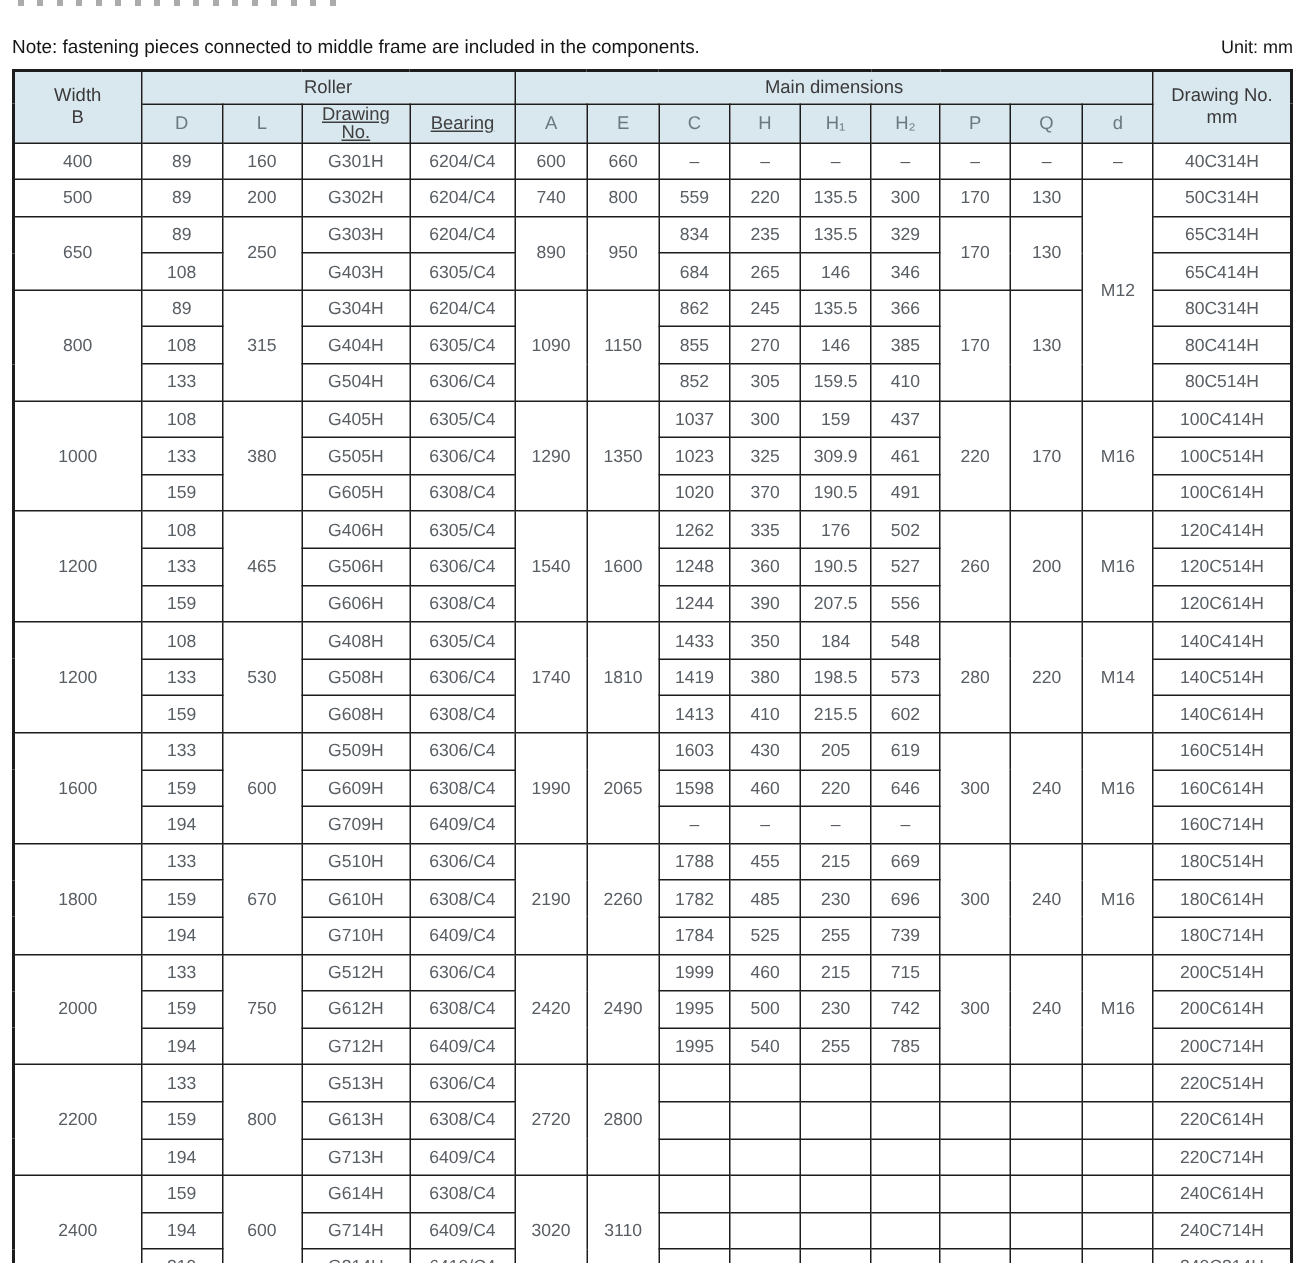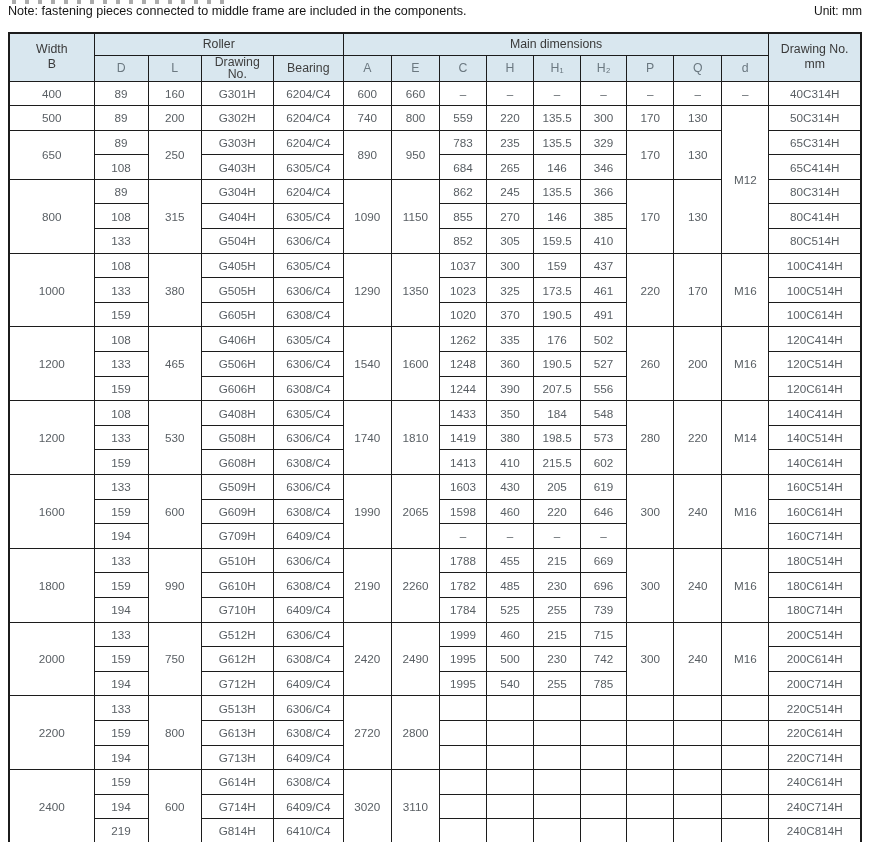--- a/index.html
+++ b/index.html
@@ -9,33 +9,33 @@
     --h-sub:#6b7880;
     --data:#585e63;
   }
   *{box-sizing:border-box;}
   html,body{margin:0;padding:0;background:#ffffff;width:870px;height:842px;overflow:hidden;
     font-family:"Liberation Sans","DejaVu Sans",sans-serif;}
   .page{padding:0 8px;}
   .artifact{height:4px;margin:0 0 0 4px;width:215px;
     background:repeating-linear-gradient(90deg,#8f8f8f 0 4px,transparent 4px 13px);
     opacity:.75;}
-  .topline{display:flex;justify-content:space-between;align-items:flex-start;height:20px;margin-top:0;}
+  .topline{display:flex;justify-content:space-between;align-items:flex-end;height:20px;margin-top:14px;}
   .note{font-size:12.6px;color:#151515;}
   .unit{font-size:12px;color:#151515;}
   table{border-collapse:collapse;table-layout:fixed;width:854px;margin-top:8px;
     border:2px solid var(--border);}
   th,td{border:1px solid var(--border);text-align:center;vertical-align:middle;
     padding:0;overflow:hidden;white-space:nowrap;}
   thead th{background:var(--header-bg);font-weight:400;}
   thead tr.r1{height:22px;}
   thead tr.r2{height:26px;}
   .h-main{font-size:12.3px;color:var(--h-main);line-height:15px;}
   .h-sub{font-size:12.3px;color:var(--h-sub);line-height:12.5px;}
-  .h-sub.word{color:#3f3f3f;}
+  .h-sub.word{color:#3f3f3f;text-decoration:underline;}
   tbody tr{height:24.6px;}
   td{font-size:11.7px;color:var(--data);}
 </style>
 </head>
 <body>
 
 <div class="page">
   <div class="artifact"></div>
   <div class="topline">
     <span class="note">Note: fastening pieces connected to middle frame are included in the components.</span>
@@ -151,21 +151,21 @@
           <td>50C314H</td>
         </tr>
         <tr>
           <td rowspan="2">650</td>
           <td>89</td>
           <td rowspan="2">250</td>
           <td>G303H</td>
           <td>6204/C4</td>
           <td rowspan="2">890</td>
           <td rowspan="2">950</td>
-          <td>783</td>
+          <td>834</td>
           <td>235</td>
           <td>135.5</td>
           <td>329</td>
           <td rowspan="2">170</td>
           <td rowspan="2">130</td>
           <td>65C314H</td>
         </tr>
         <tr>
           <td>108</td>
           <td>G403H</td>
@@ -228,21 +228,21 @@
           <td rowspan="3">170</td>
           <td rowspan="3">M16</td>
           <td>100C414H</td>
         </tr>
         <tr>
           <td>133</td>
           <td>G505H</td>
           <td>6306/C4</td>
           <td>1023</td>
           <td>325</td>
-          <td>173.5</td>
+          <td>309.9</td>
           <td>461</td>
           <td>100C514H</td>
         </tr>
         <tr>
           <td>159</td>
           <td>G605H</td>
           <td>6308/C4</td>
           <td>1020</td>
           <td>370</td>
           <td>190.5</td>
@@ -356,21 +356,21 @@
           <td>6409/C4</td>
           <td>–</td>
           <td>–</td>
           <td>–</td>
           <td>–</td>
           <td>160C714H</td>
         </tr>
         <tr>
           <td rowspan="3">1800</td>
           <td>133</td>
-          <td rowspan="3">990</td>
+          <td rowspan="3">670</td>
           <td>G510H</td>
           <td>6306/C4</td>
           <td rowspan="3">2190</td>
           <td rowspan="3">2260</td>
           <td>1788</td>
           <td>455</td>
           <td>215</td>
           <td>669</td>
           <td rowspan="3">300</td>
           <td rowspan="3">240</td>

